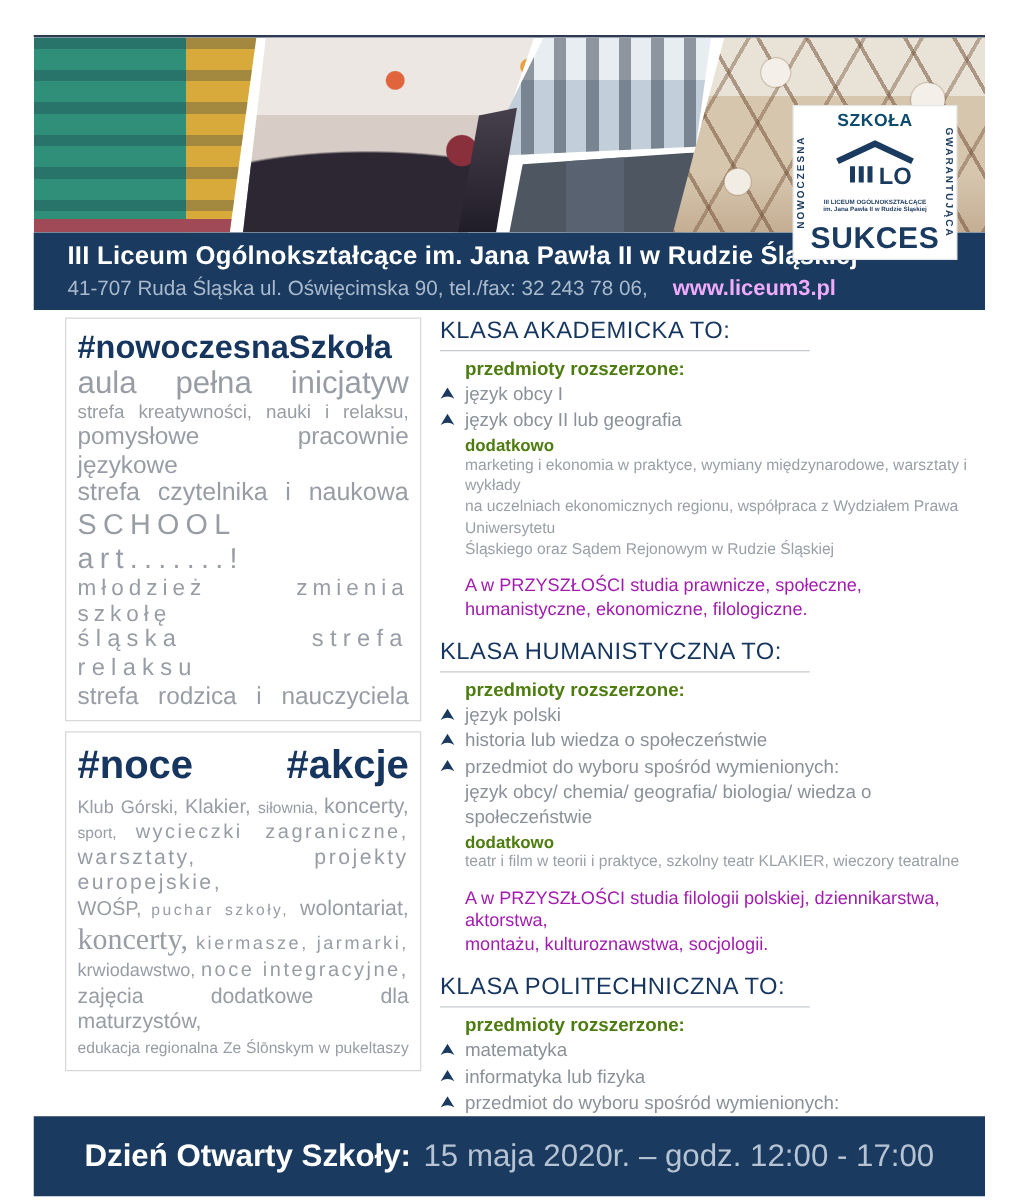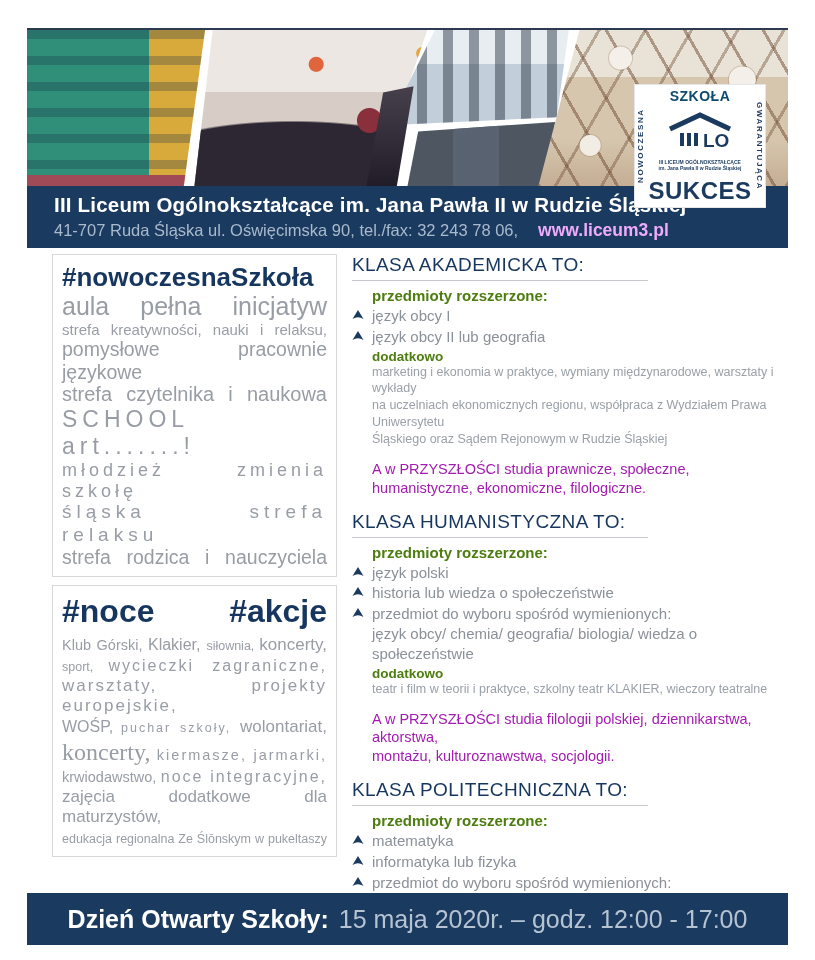--- a/index.html
+++ b/index.html
@@ -109,21 +109,21 @@
   .lbl.small{font-size:13.5px;margin:1px 0 0 0;}
   .items{list-style:none;margin:2px 0;padding:0;}
   .items li{display:flex;gap:8px;align-items:flex-start;margin:1px 0;}
   .items .bullet{flex:none;margin-top:4px;line-height:0;}
   .items .it{font-size:15px;color:#8b9199;line-height:1.32;}
   .pre{white-space:pre-line;}
   .extra{margin:0;padding-left:20px;font-size:12.5px;color:#9aa0a8;line-height:1.35;}
   .future{margin:12px 0 0 0;padding-left:20px;font-size:14.5px;color:#a21caf;line-height:1.3;}
   
   .footer-bar{
-    position:absolute;left:27px;top:893px;width:761px;height:52px;background:#1b3a5f;
+    position:absolute;left:27px;top:893px;width:761px;height:64px;background:#1b3a5f;
     display:flex;align-items:center;justify-content:center;gap:10px;
   }
   .footer-label{color:#ffffff;font-weight:bold;font-size:25px;}
   .footer-value{color:#b5c3d3;font-size:25px;}
 </style>
 </head>
 <body>
 
 <div class="poster">
 

